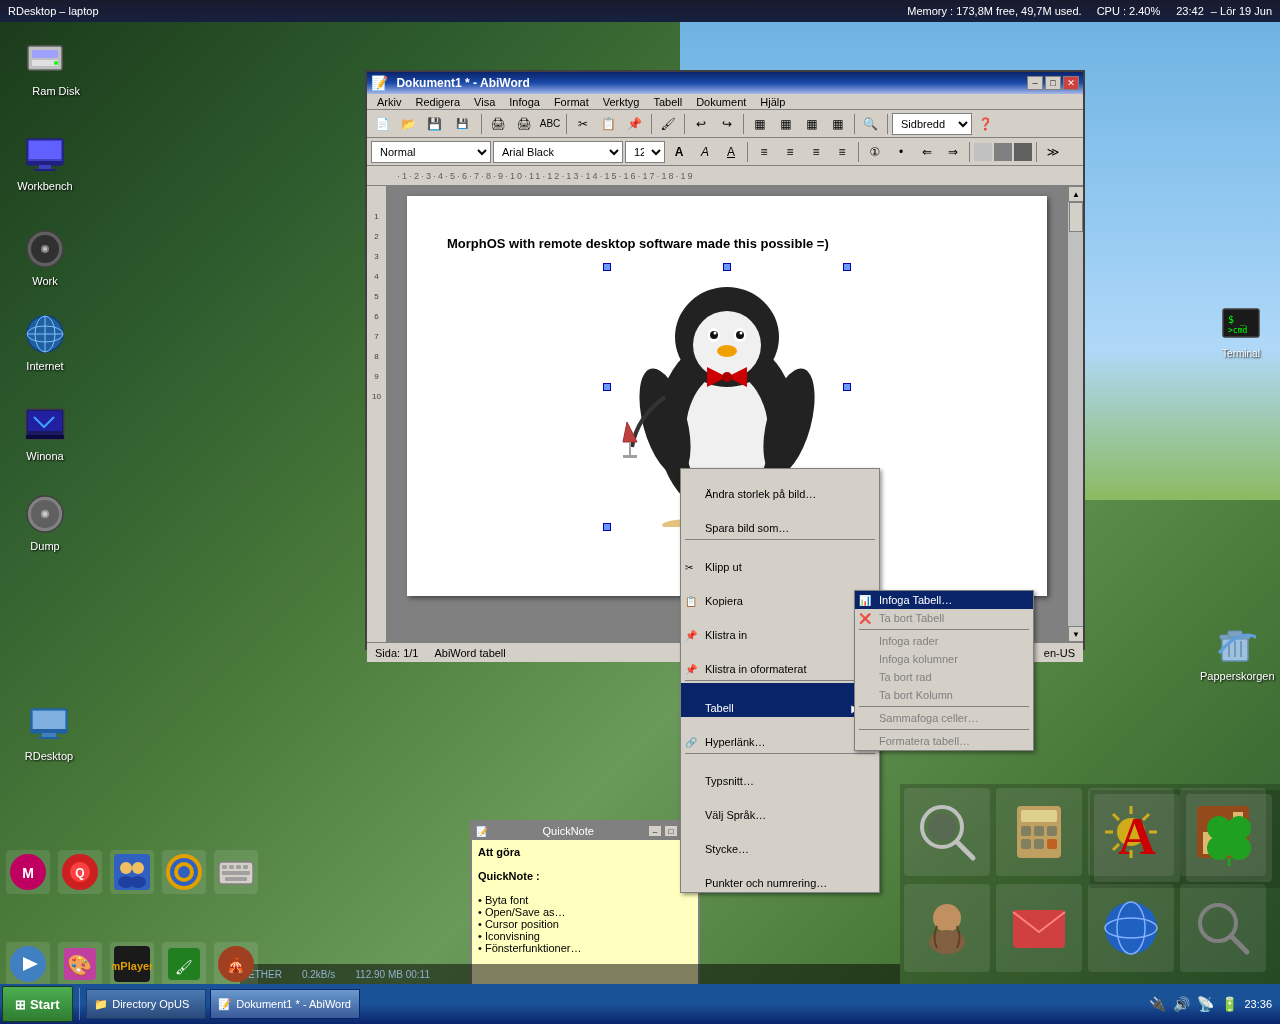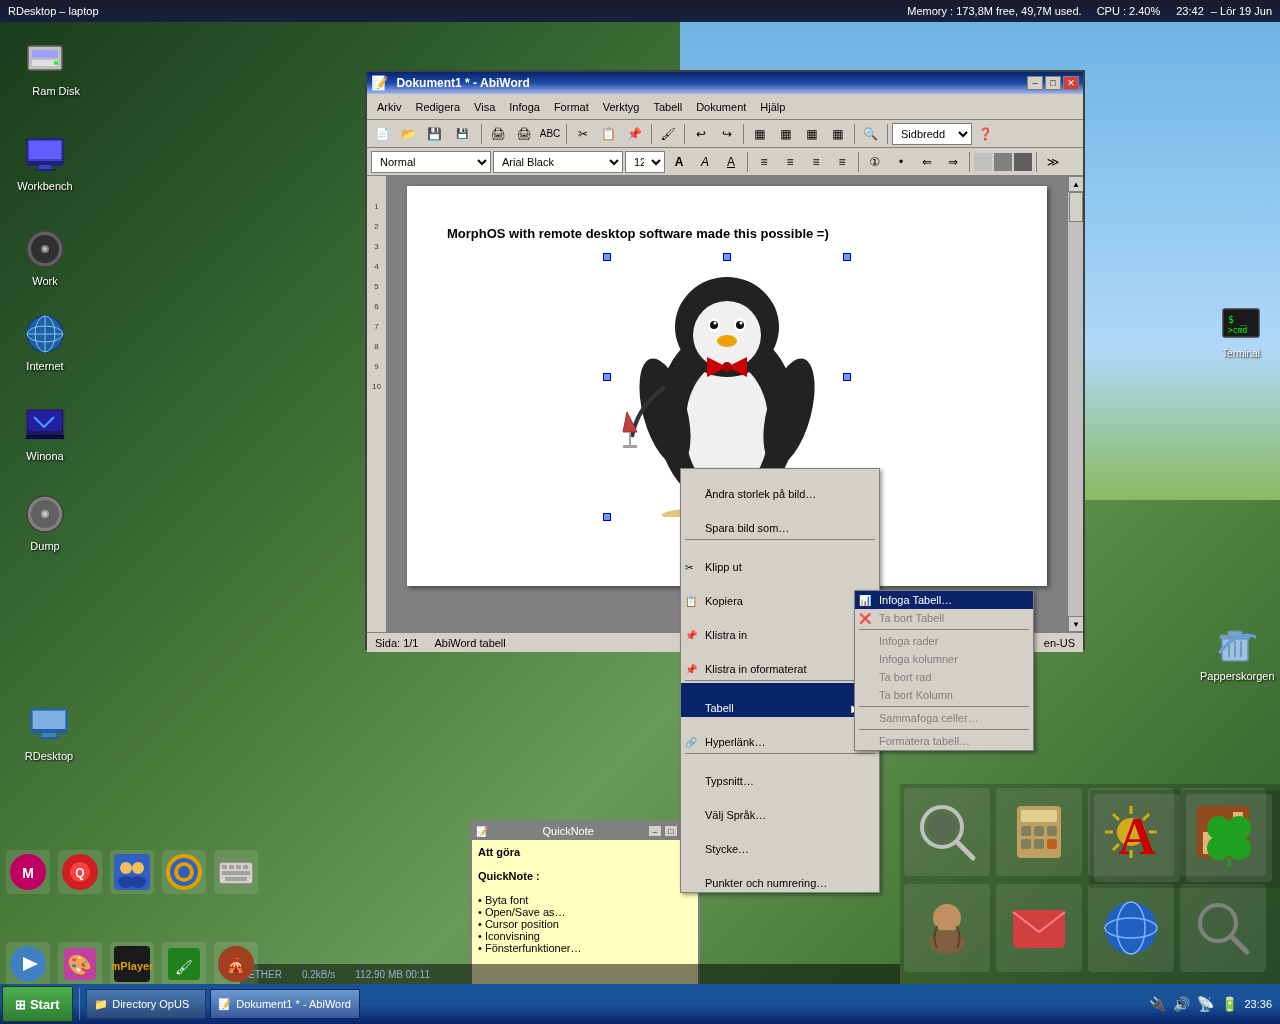--- a/index.html
+++ b/index.html
@@ -61,21 +61,21 @@
     #abiword-titlebar {
       height: 22px; display: flex; align-items: center; justify-content: space-between;
       padding: 0 4px;
       background: linear-gradient(180deg, #0a246a 0%, #1a4aaa 50%, #a6b8e8 100%);
       color: white; font-size: 12px; font-weight: bold;
     }
     .abi-title-icon { font-size: 14px; margin-right: 4px; }
 
     
     #menu-bar {
-      height: 26px; background: #d4d0c8; display: flex; align-items: center;
+      height: 16px; background: #d4d0c8; display: flex; align-items: center;
       padding: 0 4px; gap: 2px; border-bottom: 1px solid #808080;
     }
     .menu-item {
       padding: 2px 6px; cursor: pointer; font-size: 11px;
     }
 
     
     #toolbar1, #toolbar2 {
       height: 28px; background: #d4d0c8; display: flex; align-items: center;
       padding: 2px 4px; gap: 2px; border-bottom: 1px solid #808080;
@@ -505,20 +505,23 @@
       <button class="toolbar-btn">⇐</button>
       <button class="toolbar-btn">⇒</button>
       <div class="toolbar-separator"></div>
       <button class="toolbar-btn" style="background:#c0c0c0;width:18px;height:18px;"></button>
       <button class="toolbar-btn" style="background:#808080;width:18px;height:18px;"></button>
       <button class="toolbar-btn" style="background:#606060;width:18px;height:18px;"></button>
       <div class="toolbar-separator"></div>
       <button class="toolbar-btn">≫</button>
     </div>
 
+    <div id="ruler">
+      <span style="font-size:9px;color:#606060;letter-spacing:2px;">·1·2·3·4·5·6·7·8·9·10·11·12·13·14·15·16·17·18·19</span>
+    </div>
 
     <div id="doc-area">
       <div id="left-ruler">
         <div class="left-ruler-num">1</div>
         <div class="left-ruler-num">2</div>
         <div class="left-ruler-num">3</div>
         <div class="left-ruler-num">4</div>
         <div class="left-ruler-num">5</div>
         <div class="left-ruler-num">6</div>
         <div class="left-ruler-num">7</div>

